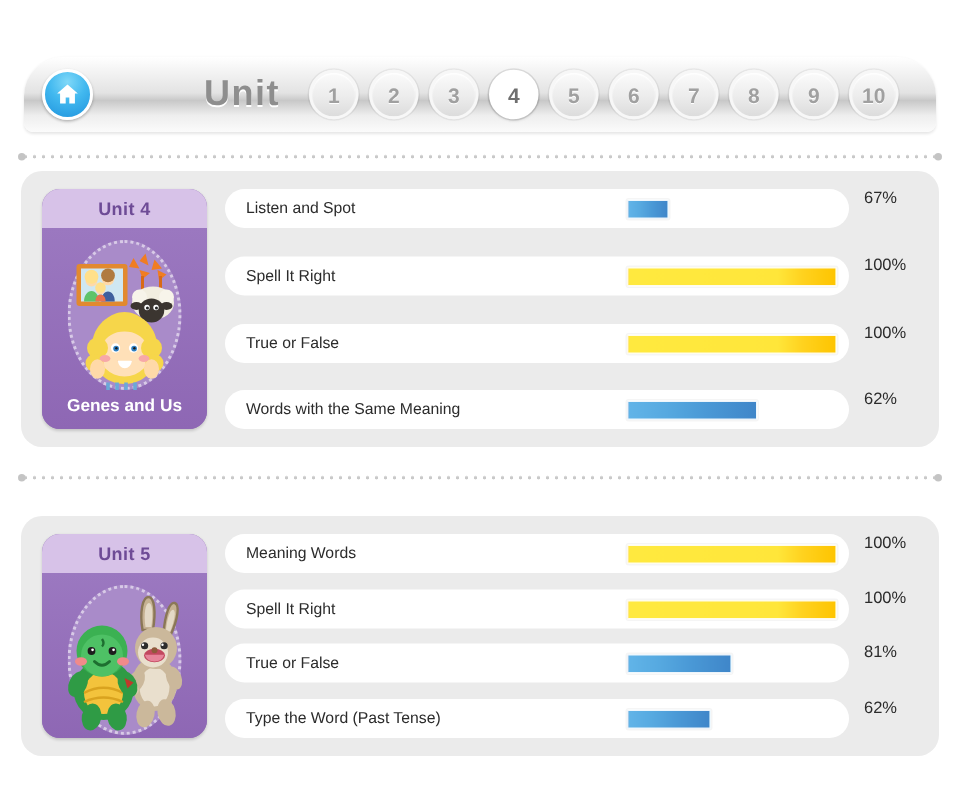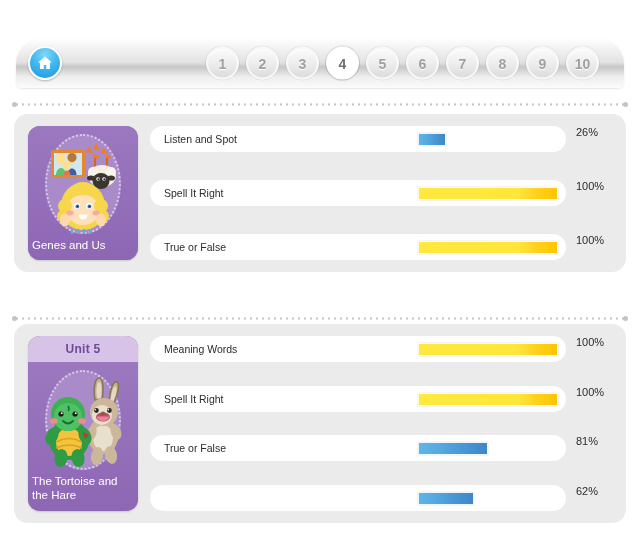--- a/index.html
+++ b/index.html
@@ -187,23 +187,23 @@
     top: 2px;
     width: 76px;
     height: 100px;
     border-radius: 50%;
     background: #a98bc9;
     border: 2px dotted rgba(255,255,255,0.55);
   }
   .art-svg { position: relative; display: block; }
   .unit-card-title {
     font-size: 11.5px;
-    font-weight: normal;
+    font-weight: bold;
     color: #ffffff;
-    text-align: left;
+    text-align: center;
     line-height: 1.25;
     padding: 2px 4px 8px 4px;
     width: 100%;
   }
 
   
   .activity-list {
     flex: 1;
     margin-left: 12px;
     display: flex;
@@ -267,20 +267,21 @@
     <div class="header-inner">
 
       <div class="home-btn">
         <span>
           <svg width="18" height="18" viewBox="0 0 24 24" aria-hidden="true">
             <path fill="#ffffff" d="M12 3.2 2.8 11.2h2.6V20h5V14.6h3.2V20h5v-8.8h2.6z"></path>
           </svg>
         </span>
       </div>
 
+      <div class="unit-word">Unit</div>
 
       <div class="unit-nums">
           <div class="unit-num">1</div>
           <div class="unit-num">2</div>
           <div class="unit-num">3</div>
           <div class="unit-num active">4</div>
           <div class="unit-num">5</div>
           <div class="unit-num">6</div>
           <div class="unit-num">7</div>
           <div class="unit-num">8</div>
@@ -288,20 +289,21 @@
           <div class="unit-num">10</div>
         </div>
 
     </div>
   </div>
 
   <div class="dot-sep" style="top:103px"></div>
 
   <div class="unit-section" id="section-0" style="top:114px">
     <div class="unit-card">
+      <div class="unit-card-head">Unit 4</div>
       <div class="unit-card-body">
         <div class="art-wrap">
           <div class="art-oval"></div>
           <svg class="art-svg" width="88" height="100" viewBox="0 0 88 100">
 
             <rect x="12" y="16" width="34" height="28" rx="2" fill="#e2892f"></rect>
             <rect x="15" y="19" width="28" height="22" fill="#cfe7f2"></rect>
             <circle cx="22" cy="27" r="4" fill="#ffd9a8"></circle>
             <path d="M17 41c0-4 2.3-7 5-7s5 3 5 7z" fill="#5ec36a"></path>
             <circle cx="22" cy="24.5" r="4.6" fill="#ffe08a"></circle>
@@ -366,46 +368,55 @@
       </div>
     </div>
     <div class="activity-list">
         <div class="activity-row">
           <div class="activity-pill">
             <span class="activity-label">Listen and Spot</span>
             <div class="bar-track">
               <div class="bar-fill blue" style="width: 20%;"></div>
             </div>
           </div>
-          <div class="pct">26%</div>
+          <div class="pct">67%</div>
         </div>
         <div class="activity-row">
           <div class="activity-pill">
             <span class="activity-label">Spell It Right</span>
             <div class="bar-track">
               <div class="bar-fill yellow" style="width: 100%;"></div>
             </div>
           </div>
           <div class="pct">100%</div>
         </div>
         <div class="activity-row">
           <div class="activity-pill">
             <span class="activity-label">True or False</span>
             <div class="bar-track">
               <div class="bar-fill yellow" style="width: 100%;"></div>
             </div>
           </div>
           <div class="pct">100%</div>
+        </div>
+        <div class="activity-row">
+          <div class="activity-pill">
+            <span class="activity-label">Words with the Same Meaning</span>
+            <div class="bar-track">
+              <div class="bar-fill blue" style="width: 62%;"></div>
+            </div>
+          </div>
+          <div class="pct">62%</div>
         </div>
       </div>
   </div>
 
   <div class="dot-sep" style="top:317px"></div>
 
-  <div class="unit-section" id="section-1" style="top:324px">
+  <div class="unit-section" id="section-1" style="top:344px">
     <div class="unit-card">
       <div class="unit-card-head">Unit 5</div>
       <div class="unit-card-body">
         <div class="art-wrap">
           <div class="art-oval"></div>
           <svg class="art-svg" width="88" height="100" viewBox="0 0 88 100">
 
             <g>
               <path d="M56 30c-2-12 0-22 4-22s5 10 3 22z" fill="#c6b293" stroke="#8a7757" stroke-width="1.6"></path>
               <path d="M58 28c-1.4-9 0-16 2.3-16s2.8 7 1.6 16z" fill="#e4d9c6"></path>
@@ -450,21 +461,20 @@
               <path d="M29 36q2 3 0 5" stroke="#1d6f30" stroke-width="1.6" fill="none"></path>
 
               <ellipse cx="13" cy="66" rx="6" ry="9" transform="rotate(25 13 66)" fill="#2f9b45"></ellipse>
               <ellipse cx="46" cy="66" rx="6" ry="9" transform="rotate(-25 46 66)" fill="#2f9b45"></ellipse>
               <ellipse cx="22" cy="88" rx="6.5" ry="9" transform="rotate(10 22 88)" fill="#2f9b45"></ellipse>
               <ellipse cx="39" cy="88" rx="6.5" ry="9" transform="rotate(-10 39 88)" fill="#2f9b45"></ellipse>
               <path d="M44 62l6 3-4 4z" fill="#c0392b"></path>
             </g>
           </svg>
         </div>
-        <div class="unit-card-title">The Tortoise and the Hare</div>
       </div>
     </div>
     <div class="activity-list">
         <div class="activity-row">
           <div class="activity-pill">
             <span class="activity-label">Meaning Words</span>
             <div class="bar-track">
               <div class="bar-fill yellow" style="width: 100%;"></div>
             </div>
           </div>
@@ -483,20 +493,21 @@
           <div class="activity-pill">
             <span class="activity-label">True or False</span>
             <div class="bar-track">
               <div class="bar-fill blue" style="width: 50%;"></div>
             </div>
           </div>
           <div class="pct">81%</div>
         </div>
         <div class="activity-row">
           <div class="activity-pill">
+            <span class="activity-label">Type the Word (Past Tense)</span>
             <div class="bar-track">
               <div class="bar-fill blue" style="width: 40%;"></div>
             </div>
           </div>
           <div class="pct">62%</div>
         </div>
       </div>
   </div>
 
 </div>

